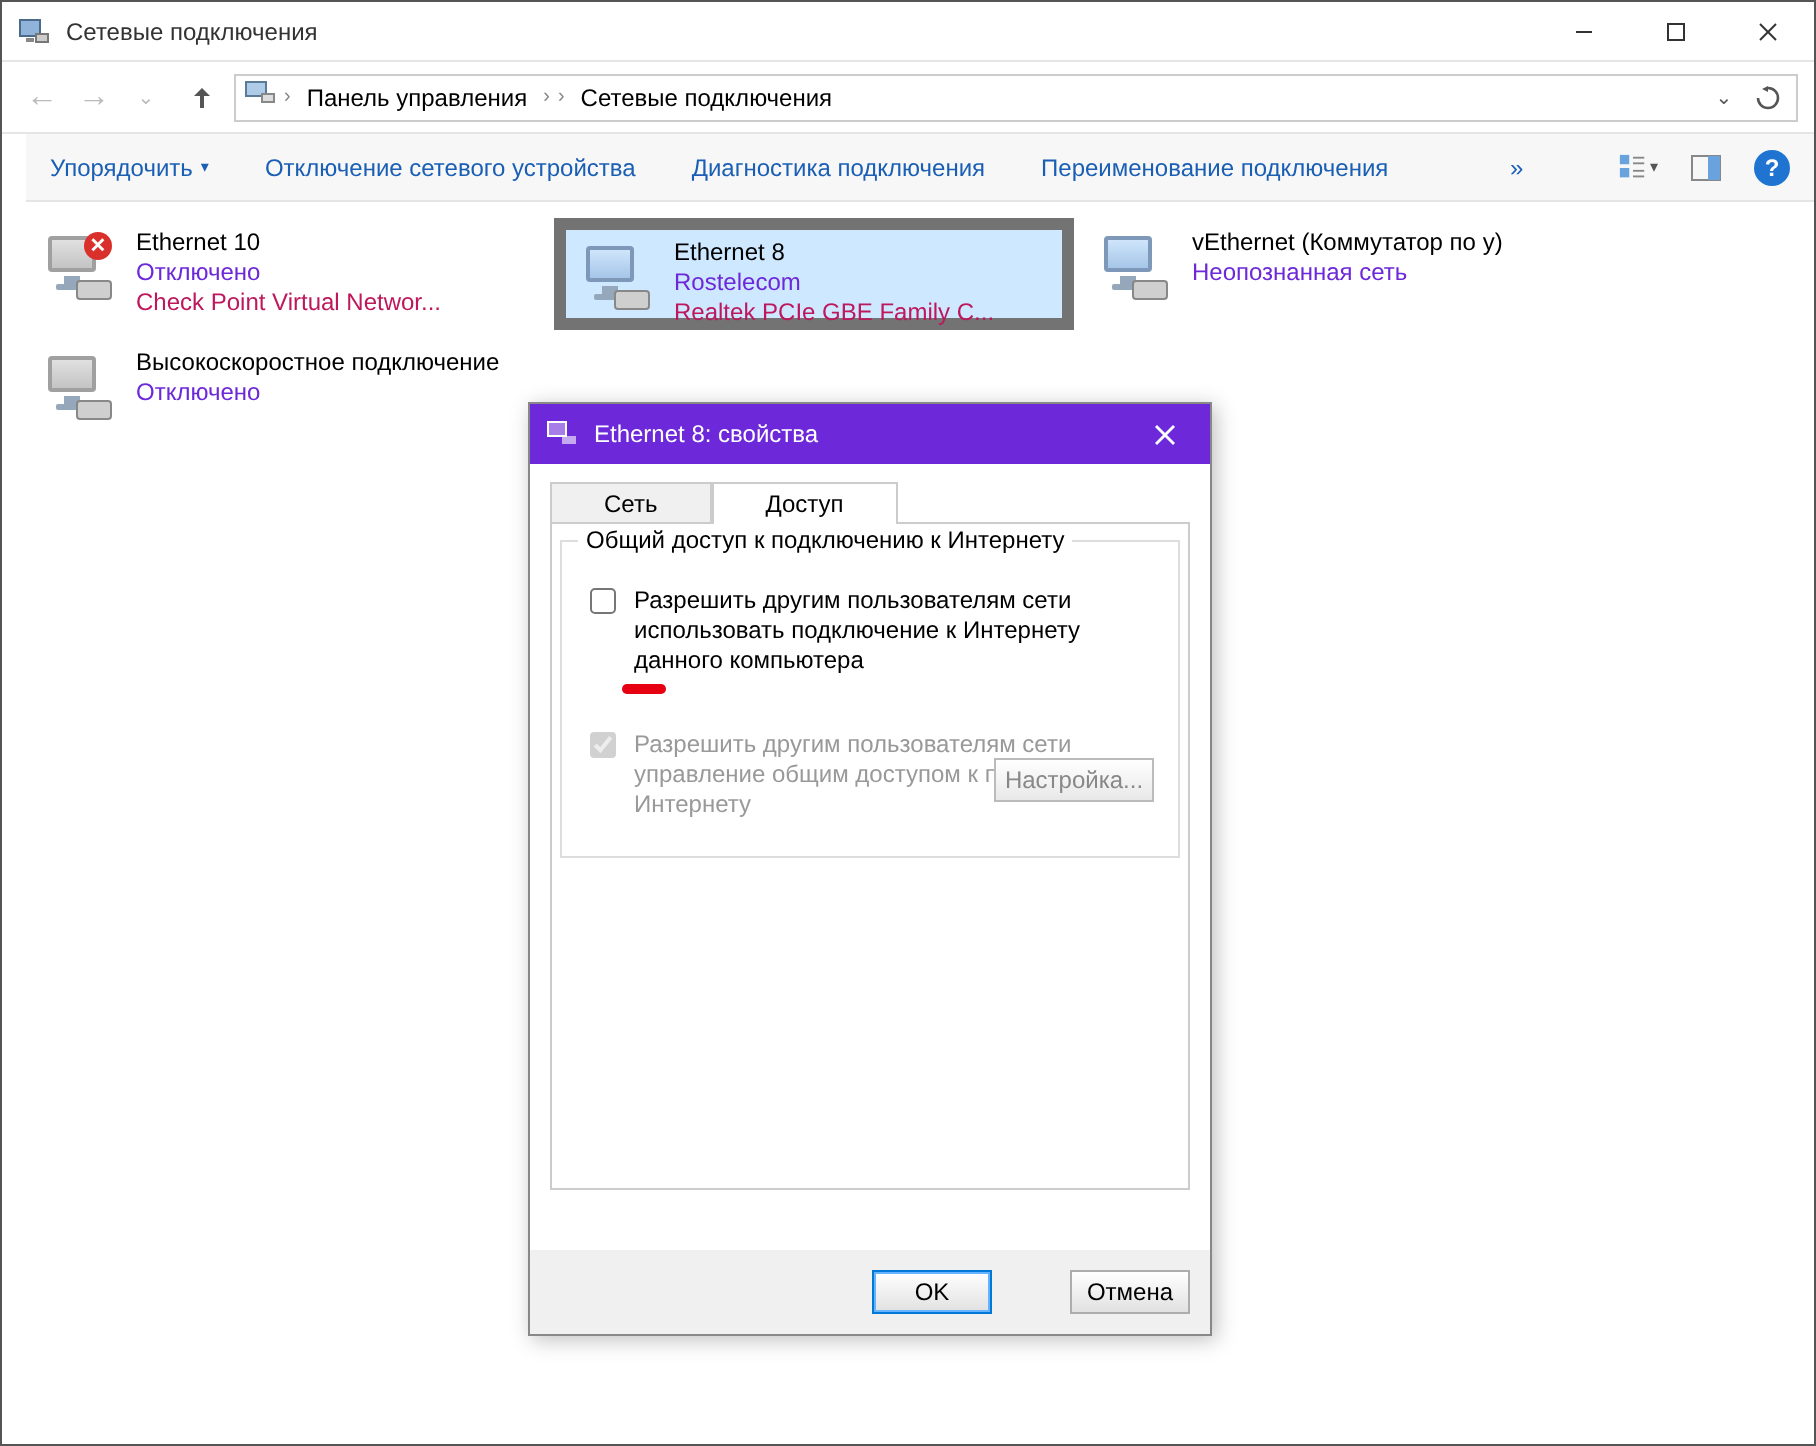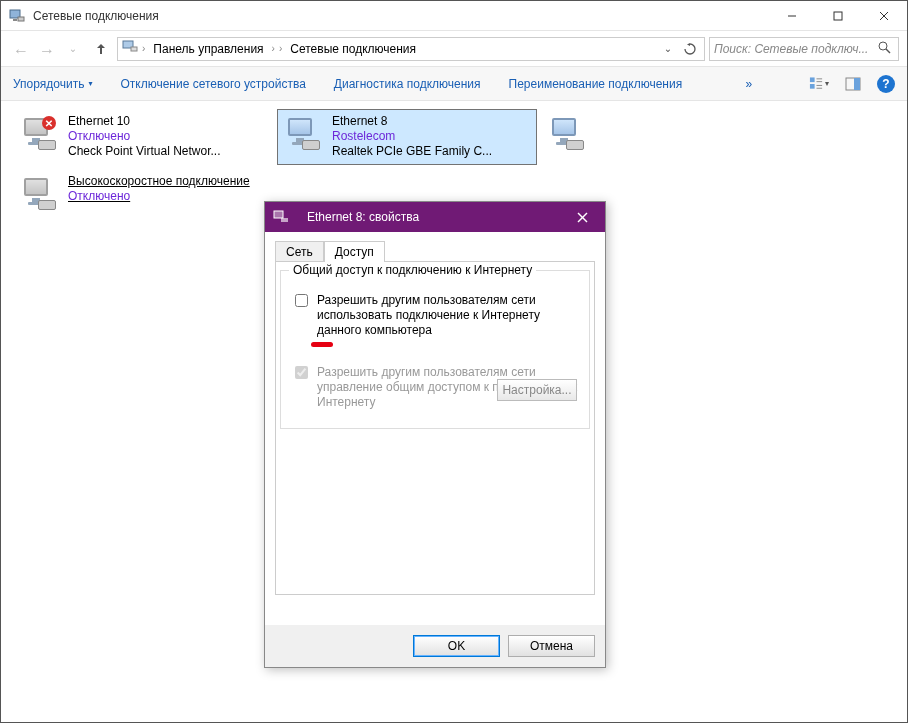--- a/index.html
+++ b/index.html
@@ -21,68 +21,68 @@
 .addressbar { flex: 1; height: 24px; border: 1px solid #ccc; display: flex; align-items: center; padding: 0 4px; gap: 4px; font-size: 12px; background:#fff;}
 .addressbar .crumb { color: #000; padding: 0 4px; white-space: nowrap; }
 .addressbar .sep { color: #888; font-size: 10px; }
 .addr-tail { margin-left:auto; display:flex; gap:2px; align-items:center; color:#555;}
 .addr-btn { width:20px; height:20px; display:flex; align-items:center; justify-content:center;}
 .searchbox { width: 190px; height: 24px; border: 1px solid #ccc; display: flex; align-items: center; padding: 0 4px; color: #888; background:#fff;}
 .searchbox .ph { flex: 1; white-space: nowrap; overflow: hidden; text-overflow: ellipsis; font-style: italic;}
 .searchbox .mag { width:16px; color:#555;}
 
 
-.toolbar { height: 34px; display: flex; align-items: center; padding: 0 12px; gap: 28px; border-bottom: 1px solid #e5e5e5; background: #f7f7f7;}
+.toolbar { height: 34px; display: flex; align-items: center; padding: 0 12px; gap: 28px; border-bottom: 1px solid #e5e5e5; background: #f7f7f7; margin-left: 12px;}
 .toolbar .tool-link { color: #1a5fb4; font-size: 12px; display:flex; align-items:center; gap:2px;}
 .toolbar .tool-link.dd::after { content: "▾"; font-size: 8px; color:#1a5fb4; margin-left:2px;}
 .toolbar-right { margin-left:auto; display:flex; gap:14px; align-items:center;}
 .tool-icon { width:20px; height:20px; display:flex; align-items:center; justify-content:center; color:#444;}
 .help-icon { width:18px; height:18px; border-radius:50%; background:#1e74d0; color:#fff; display:flex; align-items:center; justify-content:center; font-size:12px; font-weight:bold;}
 
 
 .content { position: relative; padding: 8px 12px; display: flex; flex-wrap: wrap; gap: 4px; }
 .conn-item { width: 260px; height: 56px; display: flex; align-items: flex-start; padding: 4px; gap: 8px; border:1px solid transparent;}
-.conn-item.sel { background: #cde8ff; border:1px solid #737373;}
+.conn-item.sel { background: #cde8ff; border:6px solid #737373;}
 .conn-icon { width: 42px; height: 42px; flex-shrink: 0; position:relative;}
 .conn-text { line-height: 15px; overflow:hidden;}
 .conn-name { color: #000; white-space: nowrap; overflow:hidden; text-overflow:ellipsis;}
 .conn-status { color: #6d28d9; white-space: nowrap; overflow:hidden; text-overflow:ellipsis;}
-.conn-detail { color: #000000; white-space: nowrap; overflow:hidden; text-overflow:ellipsis;}
+.conn-detail { color: #be185d; white-space: nowrap; overflow:hidden; text-overflow:ellipsis;}
 
 
 .dialog { position: absolute; left: 263px; top: 200px; width: 342px; height: 467px; border: 1px solid #888; background: #f0f0f0; box-shadow: 2px 2px 10px rgba(0,0,0,0.25); display:flex; flex-direction:column;}
-.dlg-title { height: 30px; background: #701a75; color: #fff; display: flex; align-items: center; padding: 0 8px; gap:18px;}
+.dlg-title { height: 30px; background: #6d28d9; color: #fff; display: flex; align-items: center; padding: 0 8px; gap:8px;}
 .dlg-title .t-ico { width:16px; height:16px;}
 .dlg-close { margin-left:auto; width:30px; height:30px; display:flex; align-items:center; justify-content:center; color:#fff;}
 .dlg-body { flex:1; background:#fff; padding: 8px 10px 0 10px; position:relative;}
 .tabstrip { display:flex; }
-.tab { border:1px solid #ccc; border-bottom:none; padding: 3px 10px; background:#f0f0f0; font-size:12px; position:relative; top:1px;}
+.tab { border:1px solid #ccc; border-bottom:none; padding: 3px 26px; background:#f0f0f0; font-size:12px; position:relative; top:1px;}
 .tab.active { background:#fff; z-index:2;}
 .tabpanel { border:1px solid #ccc; background:#fff; height: 334px; padding: 4px; position:relative;}
 .groupbox { border:1px solid #ddd; position:relative; padding: 16px 10px 12px 10px; margin-top:4px;}
 .groupbox .legend { position:absolute; top:-8px; left:8px; background:#fff; padding:0 4px; font-size:12px;}
 .chk-row { display:flex; align-items:flex-start; gap:6px; margin: 6px 0;}
 .chk-row input { margin-top:1px; flex-shrink: 0;}
 .chk-row label { font-size:12px; line-height:15px;}
 .chk-row.disabled { color:#999;}
 .underline-mark { width:22px; height:5px; background:#e60012; border-radius:3px; margin-left:20px; margin-top:-2px;}
 .settings-btn { position:absolute; right:12px; top:108px; width:80px; height:22px; border:1px solid #bbb; background:linear-gradient(#fff,#e8e8e8); color:#888; font-size:12px; display:flex; align-items:center; justify-content:center;}
 .dlg-buttons { height:42px; display:flex; align-items:center; justify-content:flex-end; gap:8px; padding:0 10px; background:#f0f0f0;}
-.dlg-btn { width:87px; height:22px; border:1px solid #adadad; background:linear-gradient(#fff,#e1e1e1); font-size:12px; display:flex; align-items:center; justify-content:center;}
+.dlg-btn { width:60px; height:22px; border:1px solid #adadad; background:linear-gradient(#fff,#e1e1e1); font-size:12px; display:flex; align-items:center; justify-content:center;margin-left:31px;}
 .dlg-btn.def { border:1px solid #0078d7; box-shadow: inset 0 0 0 1px #66b3ff;}
 
 
 .mon { position:absolute; left:6px; top:4px; width:24px; height:18px; border:2px solid #7d98b8; background:linear-gradient(#cfe5fb,#a6c5e8); border-radius:2px;}
 .mon-stand { position:absolute; left:14px; top:24px; width:8px; height:4px; background:#94a7bb;}
 .mon-base { position:absolute; left:10px; top:28px; width:16px; height:3px; background:#94a7bb; border-radius:1px;}
 .plug { position:absolute; left:20px; top:26px; width:18px; height:10px; background:#cfcfcf; border:1px solid #888; border-radius:2px;}
 .cross { position:absolute; left:24px; top:2px; width:14px; height:14px; border-radius:50%; background:#d9302c; display:flex; align-items:center; justify-content:center; color:#fff; font-size:10px; font-weight:bold;}
 
 
-.content .row2 { margin-top: 0; text-decoration: underline;}
+.content .row2 { margin-top: 0;}
 </style>
 </head>
 <body>
 
 <div class="window">
 
   <div class="titlebar">
     <span class="title-icon">
       <svg viewBox="0 0 16 16" width="16" height="16">
           <rect x="1" y="2" width="10" height="8" fill="#8fb3d9" stroke="#4a6b8a"></rect>
@@ -135,27 +135,20 @@
       <div class="addr-tail">
         <span class="addr-btn" style="font-size:10px;">⌄</span>
         <span class="addr-btn">
             <svg width="12" height="12" viewBox="0 0 12 12">
               <path d="M6 1 A5 5 0 1 1 1 6" fill="none" stroke="#555" stroke-width="1.3"></path>
               <path d="M6 0 L6 3 L3 1.5 Z" fill="#555"></path>
             </svg>
           </span>
       </div>
     </div>
-    <div class="searchbox">
-      <span class="ph">Поиск: Сетевые подключ...</span>
-      <span class="mag"><svg width="13" height="13" viewBox="0 0 13 13">
-            <circle cx="5" cy="5" r="4" fill="none" stroke="#555"></circle>
-            <line x1="8" y1="8" x2="12" y2="12" stroke="#555" stroke-width="1.5"></line>
-          </svg></span>
-    </div>
   </div>
 
   <div class="toolbar">
     <span class="tool-link dd">Упорядочить</span>
     <span class="tool-link">Отключение сетевого устройства</span>
     <span class="tool-link">Диагностика подключения</span>
     <span class="tool-link">Переименование подключения</span>
     <span style="flex:0.2;"></span>
     <span class="tool-link" style="color:#1a5fb4;">»</span>
     <div class="toolbar-right">
@@ -211,20 +204,25 @@
       </div>
     </div>
 
     <div class="conn-item">
       <div class="conn-icon">
         <div class="mon"></div>
           <div class="mon-stand"></div>
           <div class="mon-base"></div>
           <div class="plug"></div>
       </div>
+      <div class="conn-text">
+        <div class="conn-name">vEthernet (Коммутатор по у)</div>
+        <div class="conn-status">Неопознанная сеть</div>
+        <div class="conn-detail"></div>
+      </div>
     </div>
 
     <div class="conn-item row2">
       <div class="conn-icon">
         <div class="mon" style="background:linear-gradient(#e0e0e0,#c4c4c4);border-color:#a0a0a0;"></div>
           <div class="mon-stand"></div>
           <div class="mon-base"></div>
           <div class="plug"></div>
       </div>
       <div class="conn-text">

